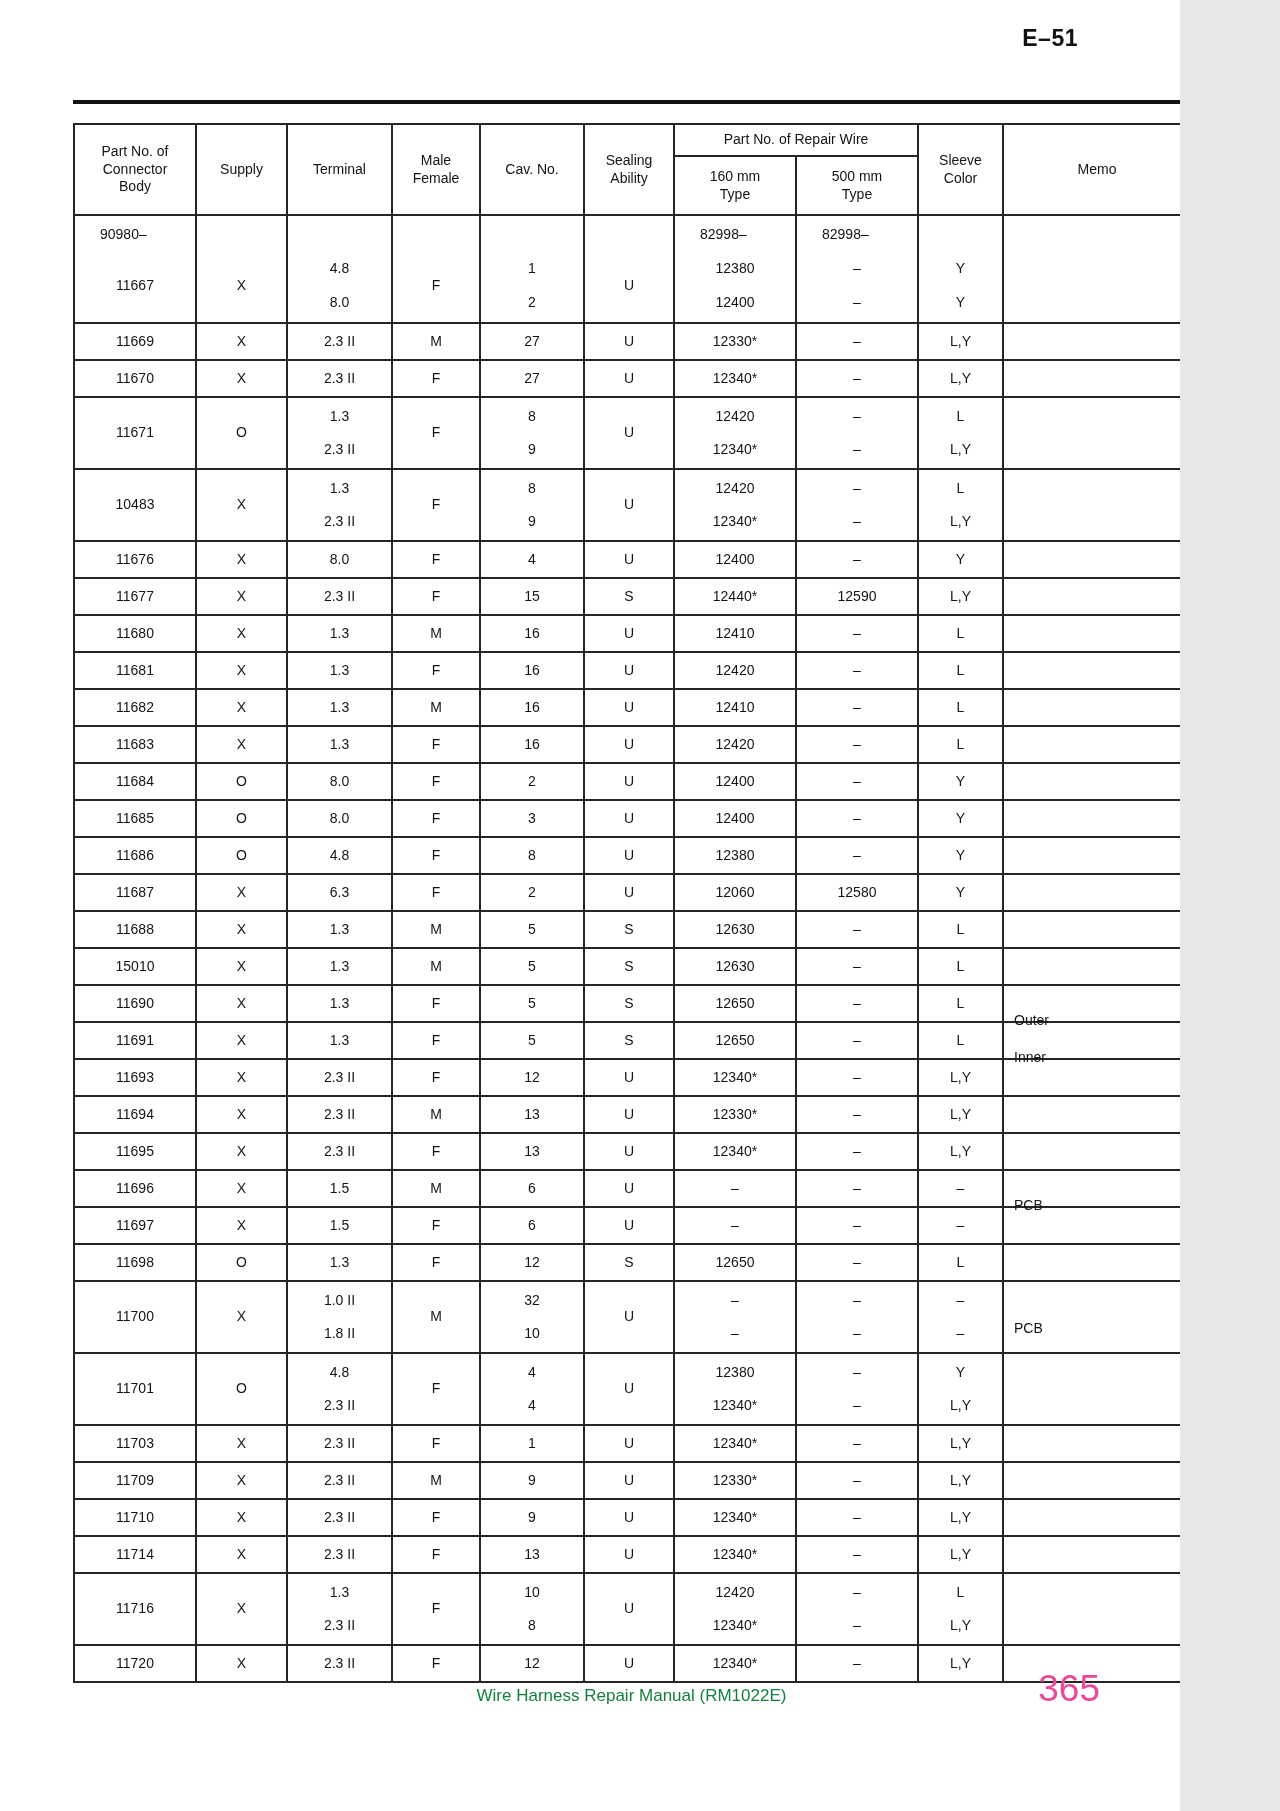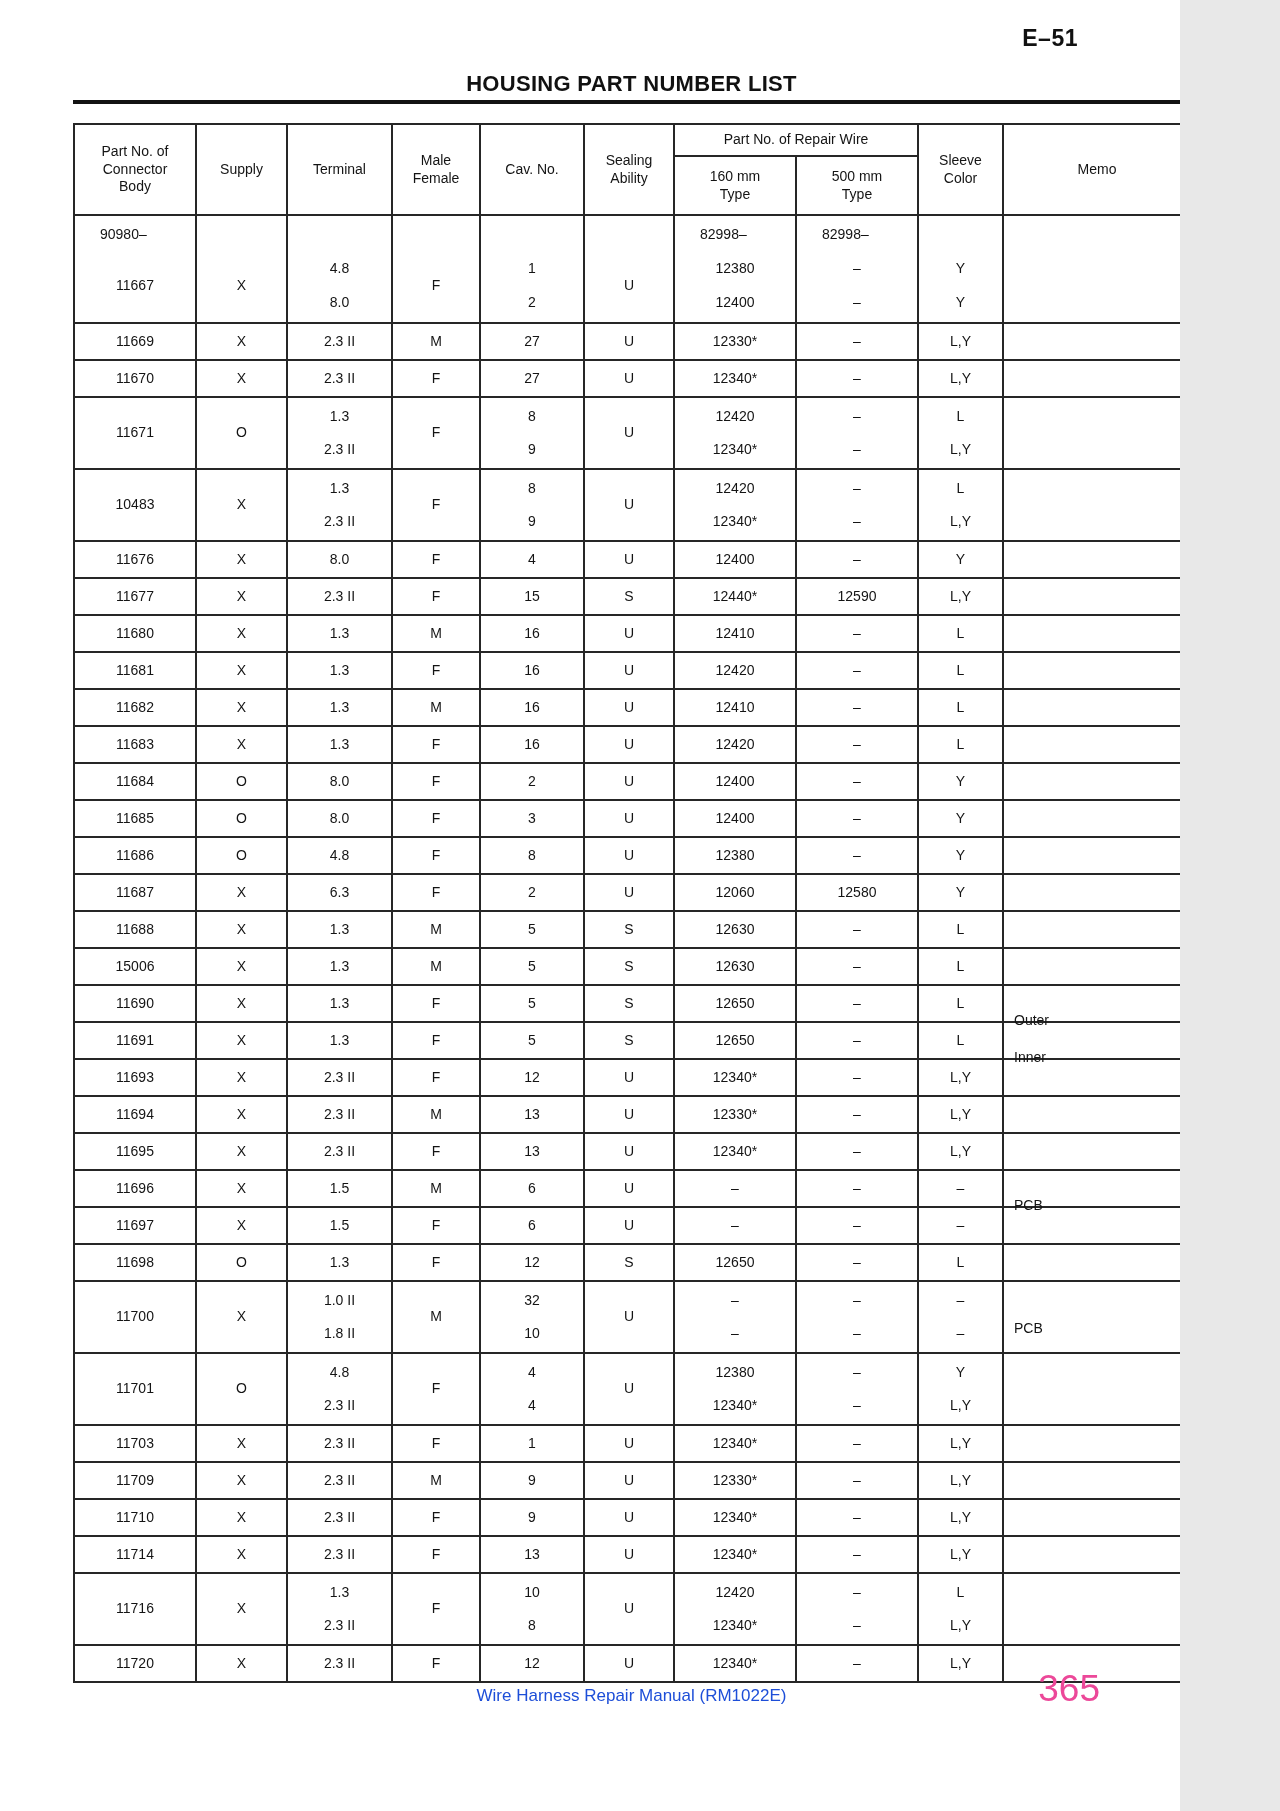--- a/index.html
+++ b/index.html
@@ -51,35 +51,34 @@
     height:33px;flex:0 0 33px;
     display:flex;align-items:center;
     padding-left:8px;box-sizing:border-box;margin-left:17px;
   }
   .main{flex:1 1 auto;display:flex;flex-direction:column;align-items:center;}
   .main.one{justify-content:center}
   .main.two{justify-content:space-around}
   .cw.memo .main{align-items:flex-start;padding-left:10px;box-sizing:border-box;width:100%;margin-top:24px;}
   .footer{
     position:absolute;top:1686px;left:73px;width:1117px;
-    text-align:center;font-size:17px;color:#1d4ed8;
+    text-align:center;font-size:17px;color:#15803d;
   }
   .page-number{
     position:absolute;top:1670px;right:80px;
     font-size:37px;line-height:1;color:#ec4899;text-align:right;
   }
 </style>
 </head>
 <body>
 
 <div class="page">
 
   <div class="page-code">E–51</div>
 
-  <div class="title">HOUSING PART NUMBER LIST</div>
   <div class="title-rule"></div>
 
   <table class="housing">
     <colgroup>
       <col style="width:122px">
         <col style="width:91px">
         <col style="width:105px">
       <col style="width:88px">
         <col style="width:104px">
         <col style="width:90px">
@@ -299,21 +298,21 @@
           <td><div class="cw"><div class="main one"><span>1.3</span></div></div></td>
           <td><div class="cw"><div class="main one"><span>M</span></div></div></td>
           <td><div class="cw"><div class="main one"><span>5</span></div></div></td>
           <td><div class="cw"><div class="main one"><span>S</span></div></div></td>
           <td><div class="cw"><div class="main one"><span>12630</span></div></div></td>
           <td><div class="cw"><div class="main one"><span>–</span></div></div></td>
           <td><div class="cw"><div class="main one"><span>L</span></div></div></td>
           <td><div class="cw memo"><div class="main one"><span></span></div></div></td>
         </tr>
         <tr class="rs">
-          <td><div class="cw"><div class="main one"><span>15006</span></div></div></td>
+          <td><div class="cw"><div class="main one"><span>15010</span></div></div></td>
           <td><div class="cw"><div class="main one"><span>X</span></div></div></td>
           <td><div class="cw"><div class="main one"><span>1.3</span></div></div></td>
           <td><div class="cw"><div class="main one"><span>M</span></div></div></td>
           <td><div class="cw"><div class="main one"><span>5</span></div></div></td>
           <td><div class="cw"><div class="main one"><span>S</span></div></div></td>
           <td><div class="cw"><div class="main one"><span>12630</span></div></div></td>
           <td><div class="cw"><div class="main one"><span>–</span></div></div></td>
           <td><div class="cw"><div class="main one"><span>L</span></div></div></td>
           <td><div class="cw memo"><div class="main one"><span></span></div></div></td>
         </tr>

